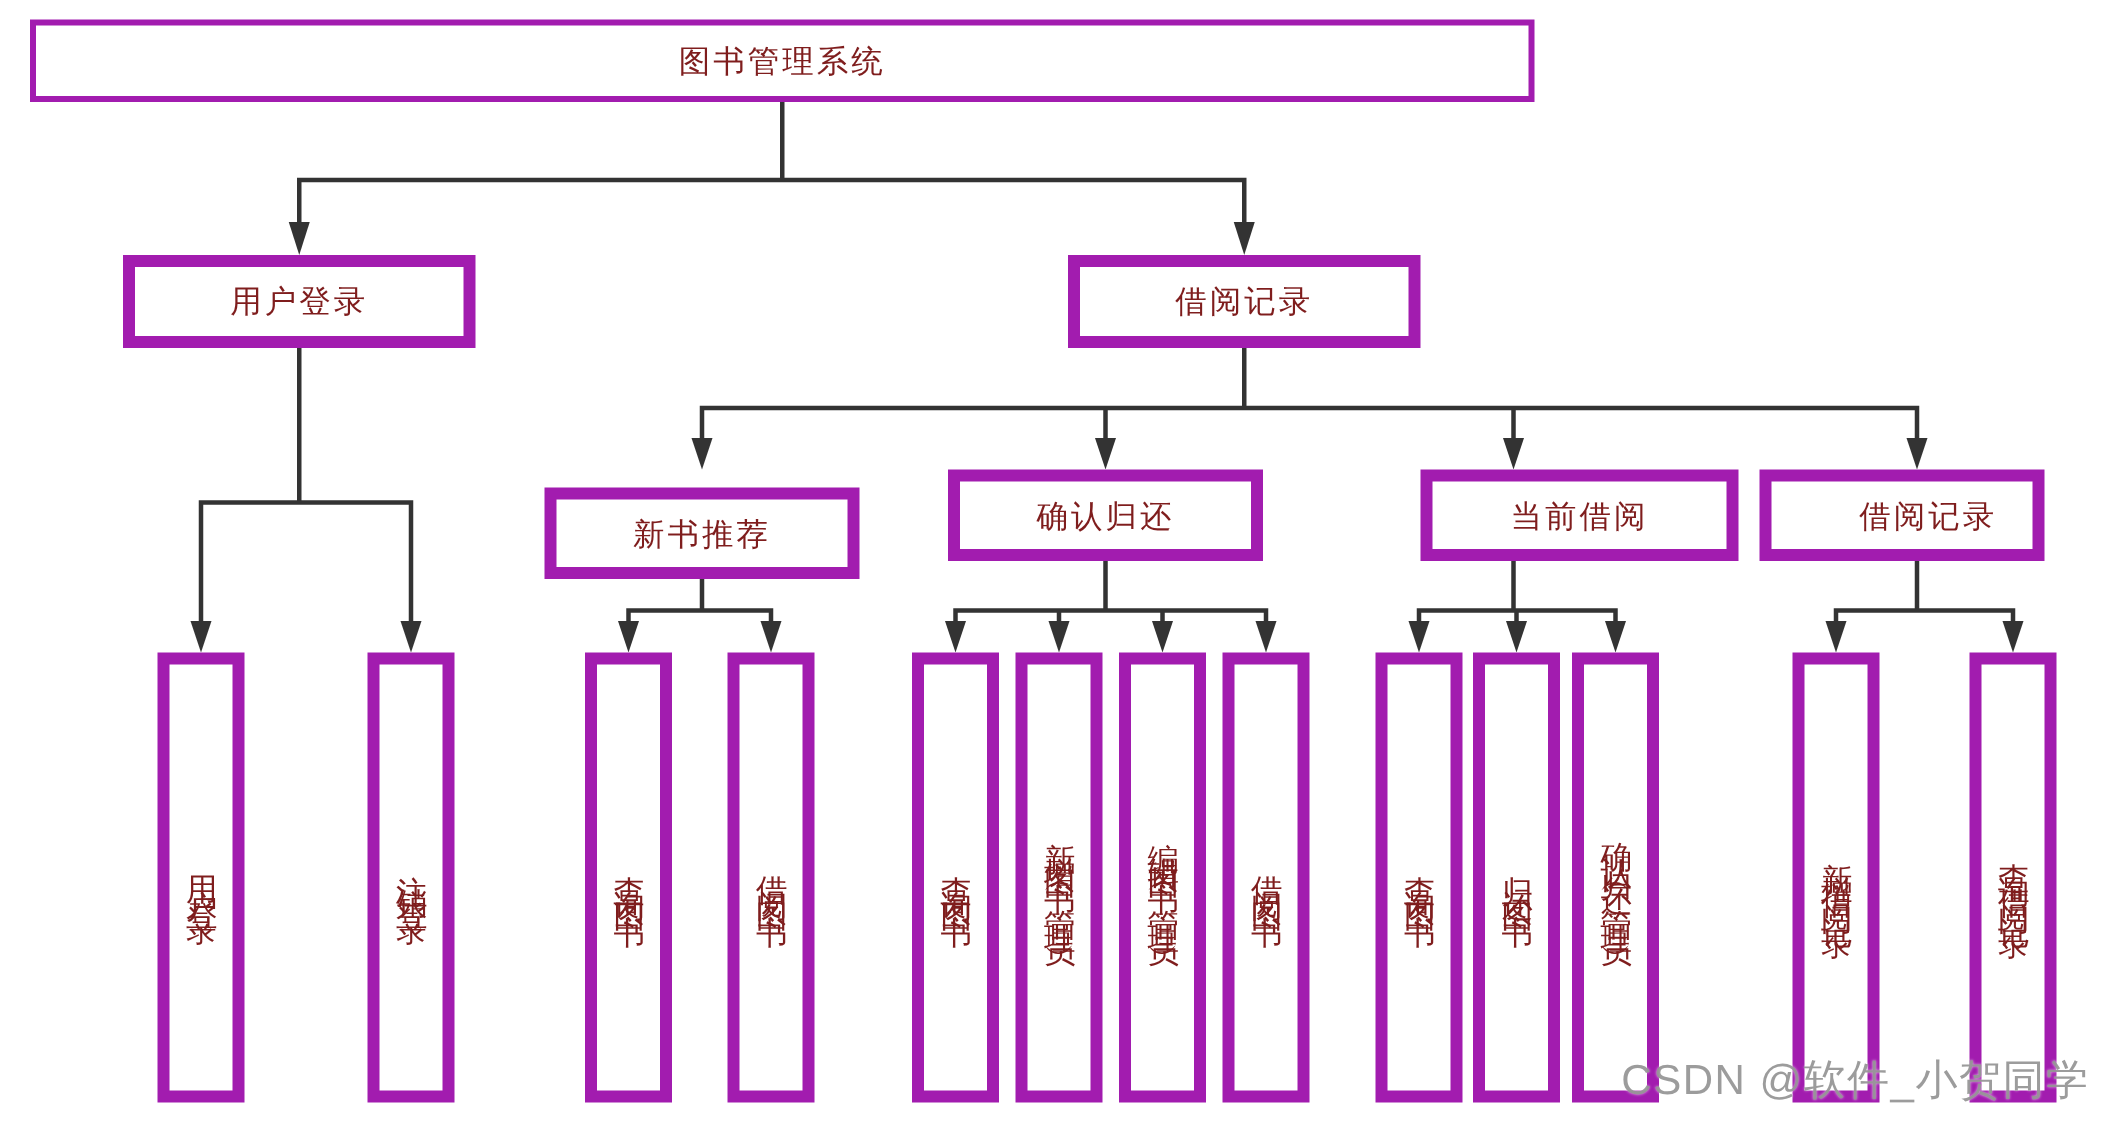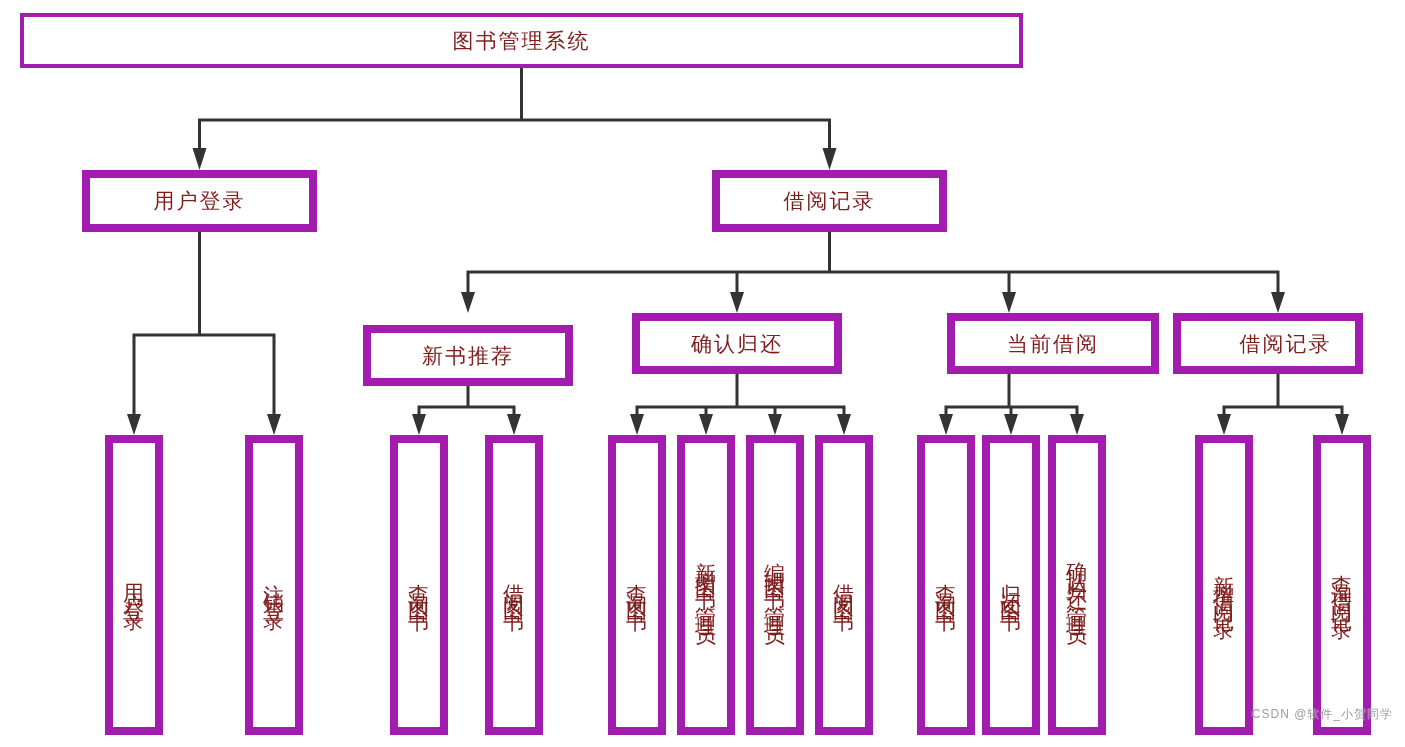--- a/index.html
+++ b/index.html
@@ -34,22 +34,22 @@
   .leaf span {
     writing-mode: vertical-rl;
     text-orientation: mixed;
     letter-spacing: 9px;
     line-height: 1.1;
     font-size: 21px;
   }
   #watermark {
     position: absolute;
     right: 12px;
-    bottom: 24px;
-    font-size: 12px;
+    bottom: 8px;
+    font-size: 28px;
     color: rgba(148, 148, 148, 0.92);
     letter-spacing: 1px;
     text-shadow: 0 0 2px rgba(255,255,255,0.7);
   }
 </style>
 </head>
 <body>
 
 <div id="stage">
 

